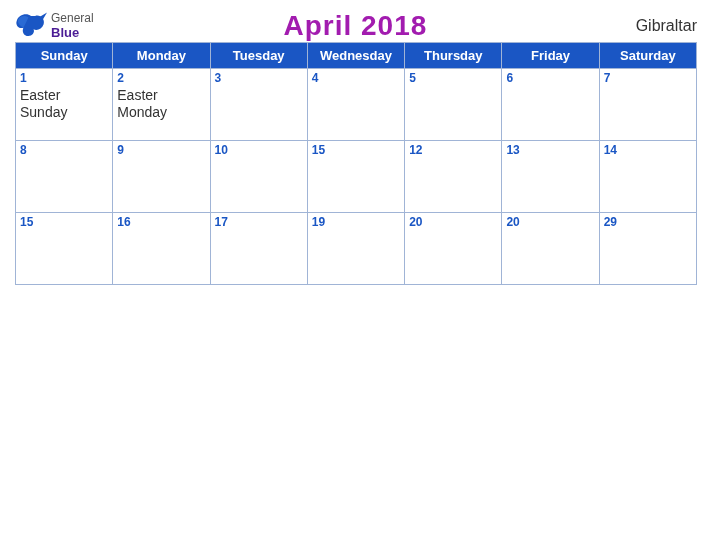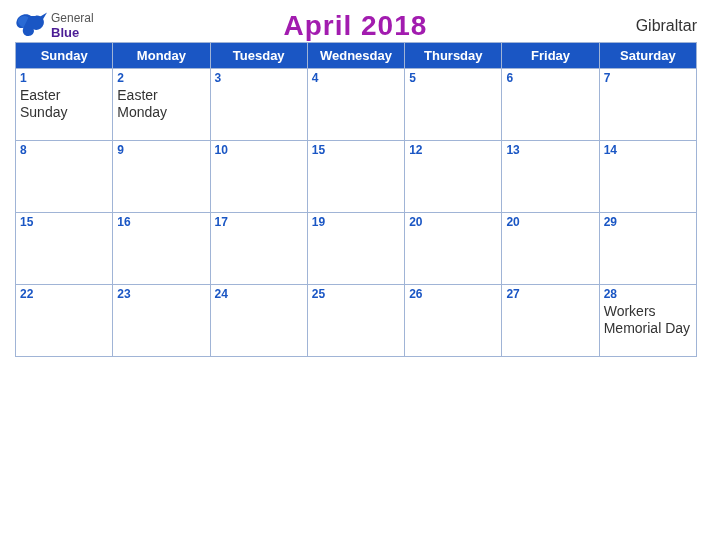--- a/index.html
+++ b/index.html
@@ -193,39 +193,15 @@
           <td>
             <span class="day-num">20</span>
           </td>
           <td>
             <span class="day-num">20</span>
           </td>
           <td>
             <span class="day-num">29</span>
           </td>
         </tr>
-        <tr>
-          <td>
-            <span class="day-num">22</span>
-          </td>
-          <td>
-            <span class="day-num">23</span>
-          </td>
-          <td>
-            <span class="day-num">24</span>
-          </td>
-          <td>
-            <span class="day-num">25</span>
-          </td>
-          <td>
-            <span class="day-num">26</span>
-          </td>
-          <td>
-            <span class="day-num">27</span>
-          </td>
-          <td>
-            <span class="day-num">28</span>
-            <div class="event">Workers Memorial Day</div>
-          </td>
-        </tr>
       </tbody>
   </table>
 </div>
 
 </body></html>

